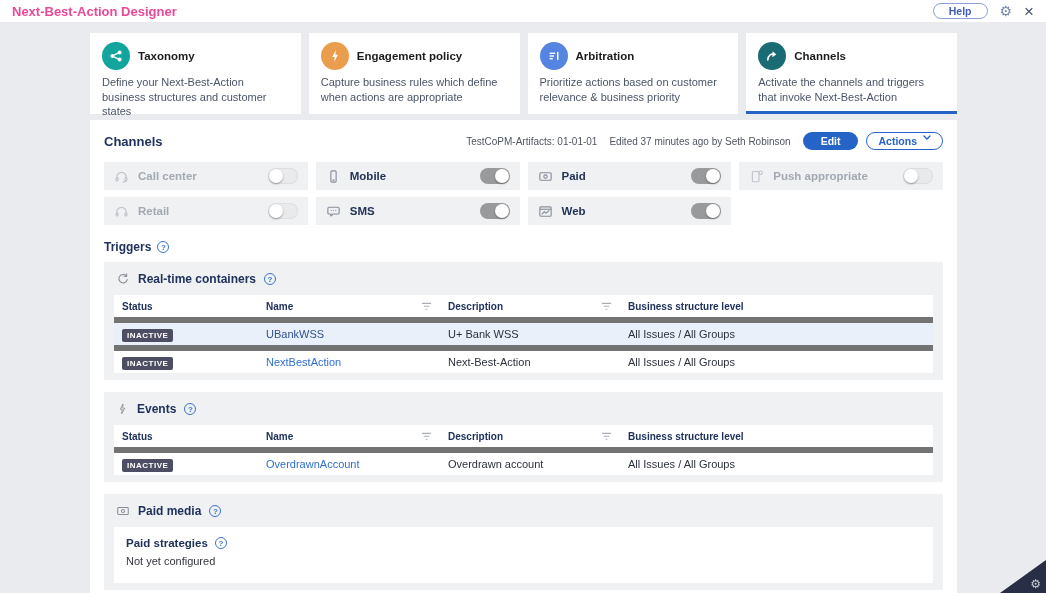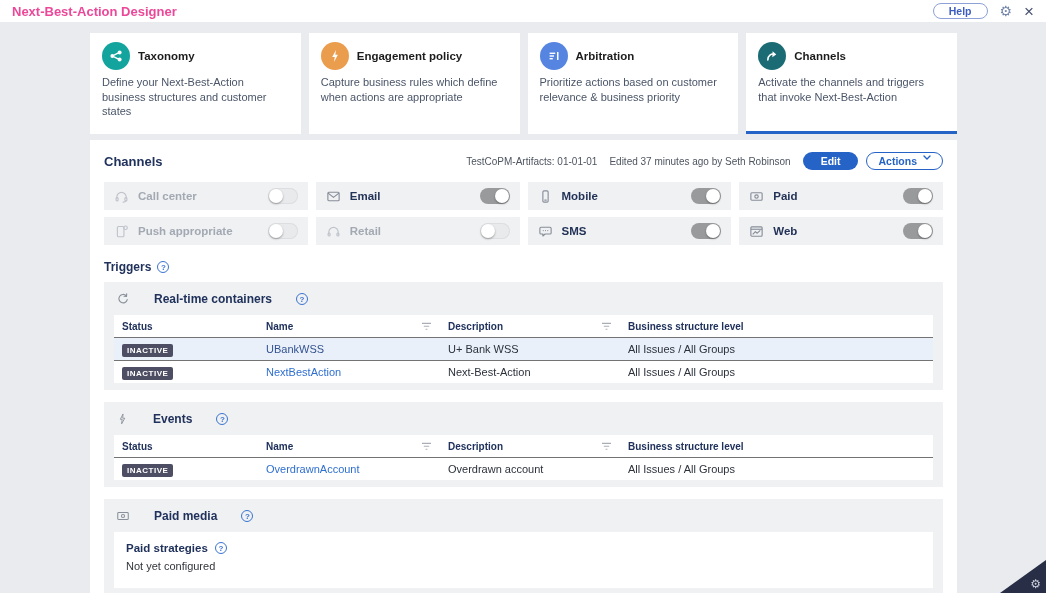--- a/index.html
+++ b/index.html
@@ -11,21 +11,21 @@
             justify-content:space-between; padding:0 12px; }
   .topbar-title { font-size:13px; font-weight:bold; color:#ec4899; }
   .topbar-right { display:flex; align-items:center; gap:12px; }
   .help-btn { border:1px solid #8da0d8; color:#3d5cc0; border-radius:10px;
               font-size:10.5px; font-weight:bold; padding:1px 15px; background:#fff; cursor:pointer; }
   .gear-glyph { color:#7486ab; font-size:14px; line-height:1; cursor:pointer; }
   .close-glyph { color:#46526e; font-size:17px; line-height:1; cursor:pointer; }
 
   
   .tabs-row { display:flex; gap:8px; margin:11px 0 6px 90px; width:867px; }
-  .tab-card { background:#fff; flex:1; padding:9px 12px; height:101px; position:relative; cursor:pointer; }
+  .tab-card { background:#fff; flex:1; padding:9px 12px; height:81px; position:relative; cursor:pointer; }
   .tab-card.active::after { content:""; position:absolute; left:0; right:0; bottom:0;
                             height:3px; background:#2563c7; }
   .tab-head { display:flex; align-items:center; gap:8px; margin-bottom:5px; }
   .tab-icon { width:28px; height:28px; border-radius:50%; flex:0 0 28px;
               display:flex; align-items:center; justify-content:center; color:#fff; }
   .tab-label { font-size:11.5px; font-weight:bold; color:#1c1c1c; }
   .tab-desc { font-size:11px; color:#4a5568; line-height:1.32; }
 
   
   .panel { background:#fff; margin-left:90px; width:867px; padding:8px 14px 12px; min-height:452px; }
@@ -52,27 +52,27 @@
   .toggle.on { background:#999a9c; box-shadow:none; }
   .toggle.on .knob { left:auto; right:1px; }
 
   
   .triggers-title { font-size:12px; font-weight:bold; color:#20325c; margin:15px 0 8px;
                     display:flex; gap:6px; align-items:center; }
   .qmark { width:12px; height:12px; border:1px solid #3b74d1; border-radius:50%; color:#3b74d1;
            font-size:8px; font-weight:bold; display:inline-flex; align-items:center;
            justify-content:center; cursor:pointer; flex:0 0 12px; }
   .section { background:#f0f1f3; padding:7px 10px; margin-bottom:12px; }
-  .section-bar { display:flex; align-items:center; gap:24px; padding:3px 2px 9px; color:#707786; }
+  .section-bar { display:flex; align-items:center; gap:8px; padding:3px 2px 9px; color:#707786; }
   .section-title { font-size:12px; font-weight:bold; color:#20325c; }
   table { width:100%; border-collapse:collapse; background:#fff; table-layout:fixed; }
   col.c-status { width:144px; } col.c-name { width:182px; } col.c-desc { width:180px; }
   th { font-size:10px; color:#20325c; text-align:left; padding:6px 8px 5px; font-weight:bold; }
   th .filter-icon { float:right; color:#a9aeb6; margin-top:1px; cursor:pointer; }
-  td { font-size:11px; color:#2c313b; padding:5px 8px; border-top:1px solid #737373; }
+  td { font-size:11px; color:#2c313b; padding:5px 8px; border-top:6px solid #737373; }
   tr.highlighted td { background:#e9f0fa; }
   .link { color:#2f6fd0; cursor:pointer; text-decoration:none; }
   tr.highlighted .link { color:#32528f; }
   .badge { background:#4d4e64; color:#fff; font-size:8px; font-weight:bold;
            letter-spacing:.5px; padding:2px 5px; border-radius:2px; }
 
   
   .paid-body { background:#fff; padding:10px 12px 16px; }
   .paid-sub { font-size:11.5px; font-weight:bold; color:#20325c; display:flex; gap:7px;
               align-items:center; margin-bottom:6px; }
@@ -182,32 +182,20 @@
             <rect x="11.6" y="9.2" width="2.2" height="3.4" rx="1"></rect>
             <path d="M12.7 12.6 a3 3 0 0 1 -3 1.4"></path>
           </svg>
       </span>
       <span class="ch-label">Call center</span>
       <span class="toggle">
           <span class="knob"></span>
         </span>
     </div>
 
-    <div class="tile on">
-      <span class="ch-icon">
-        <svg width="15" height="15" viewBox="0 0 16 16" stroke="currentColor" stroke-width="1.2" fill="none" stroke-linecap="round" stroke-linejoin="round">
-            <rect x="2" y="3.5" width="12" height="9" rx="1"></rect>
-            <path d="M2.6 4.6 L8 9 L13.4 4.6"></path>
-          </svg>
-      </span>
-      <span class="ch-label">Email</span>
-      <span class="toggle on">
-          <span class="knob"></span>
-        </span>
-    </div>
 
     <div class="tile on">
       <span class="ch-icon">
         <svg width="15" height="15" viewBox="0 0 16 16" stroke="currentColor" stroke-width="1.2" fill="none" stroke-linecap="round">
             <rect x="5.2" y="2" width="5.6" height="12" rx="1.2"></rect>
             <path d="M7.2 11.8 H8.8"></path>
           </svg>
       </span>
       <span class="ch-label">Mobile</span>
       <span class="toggle on">

